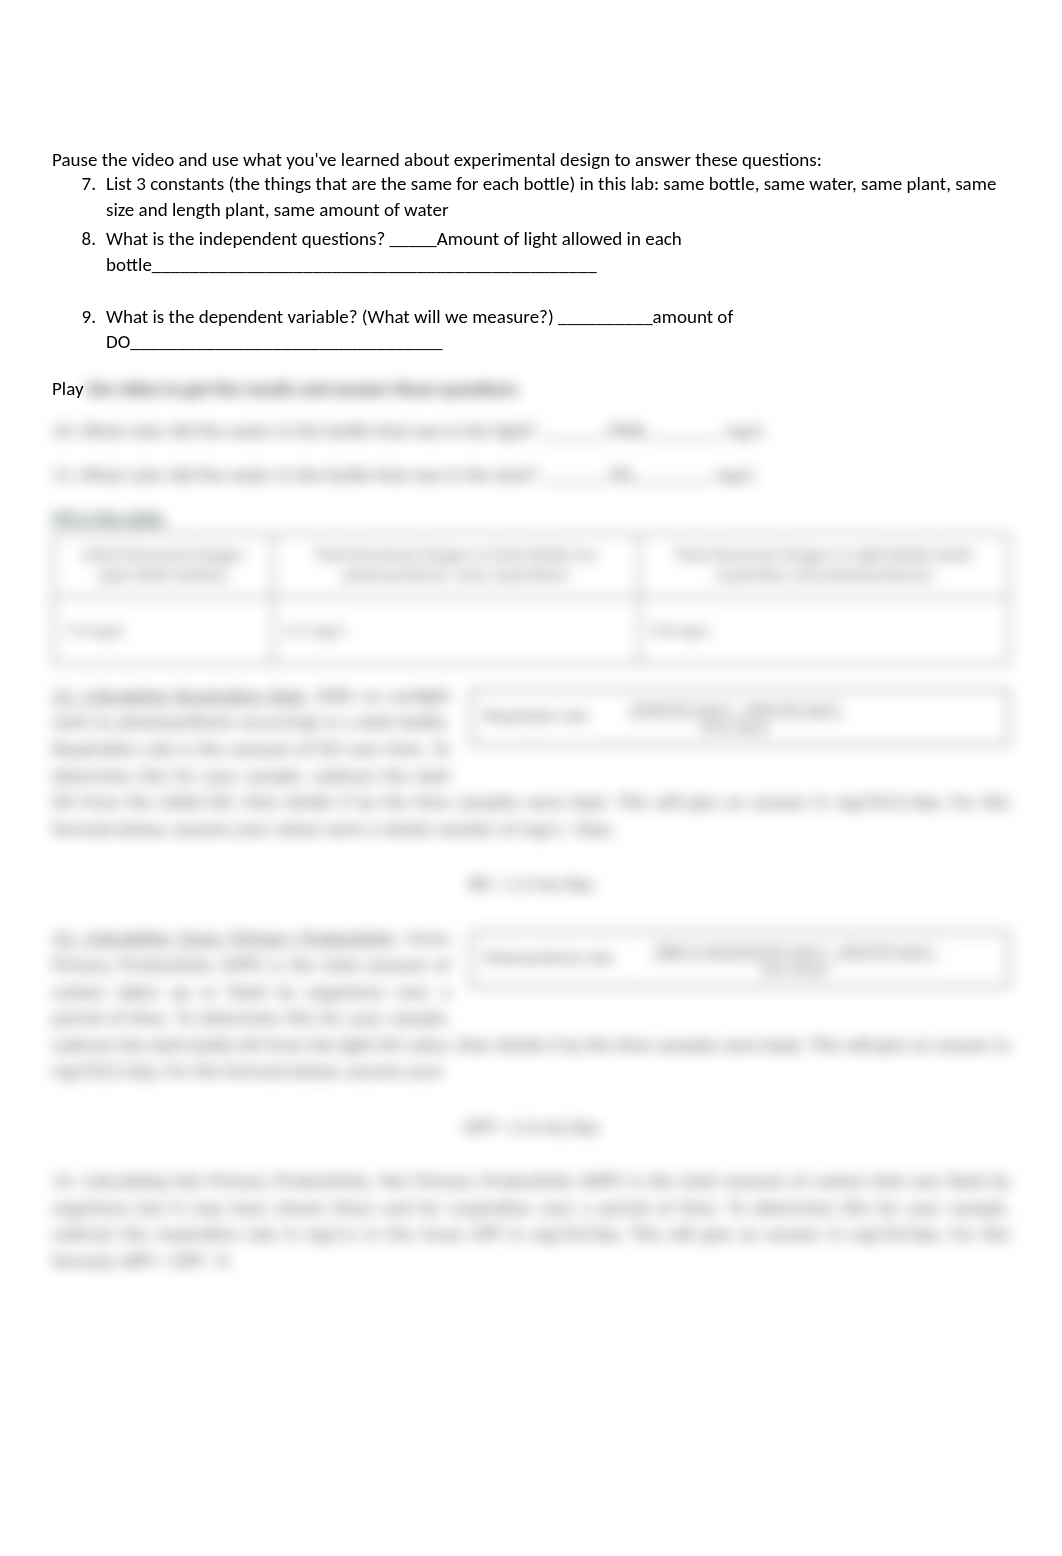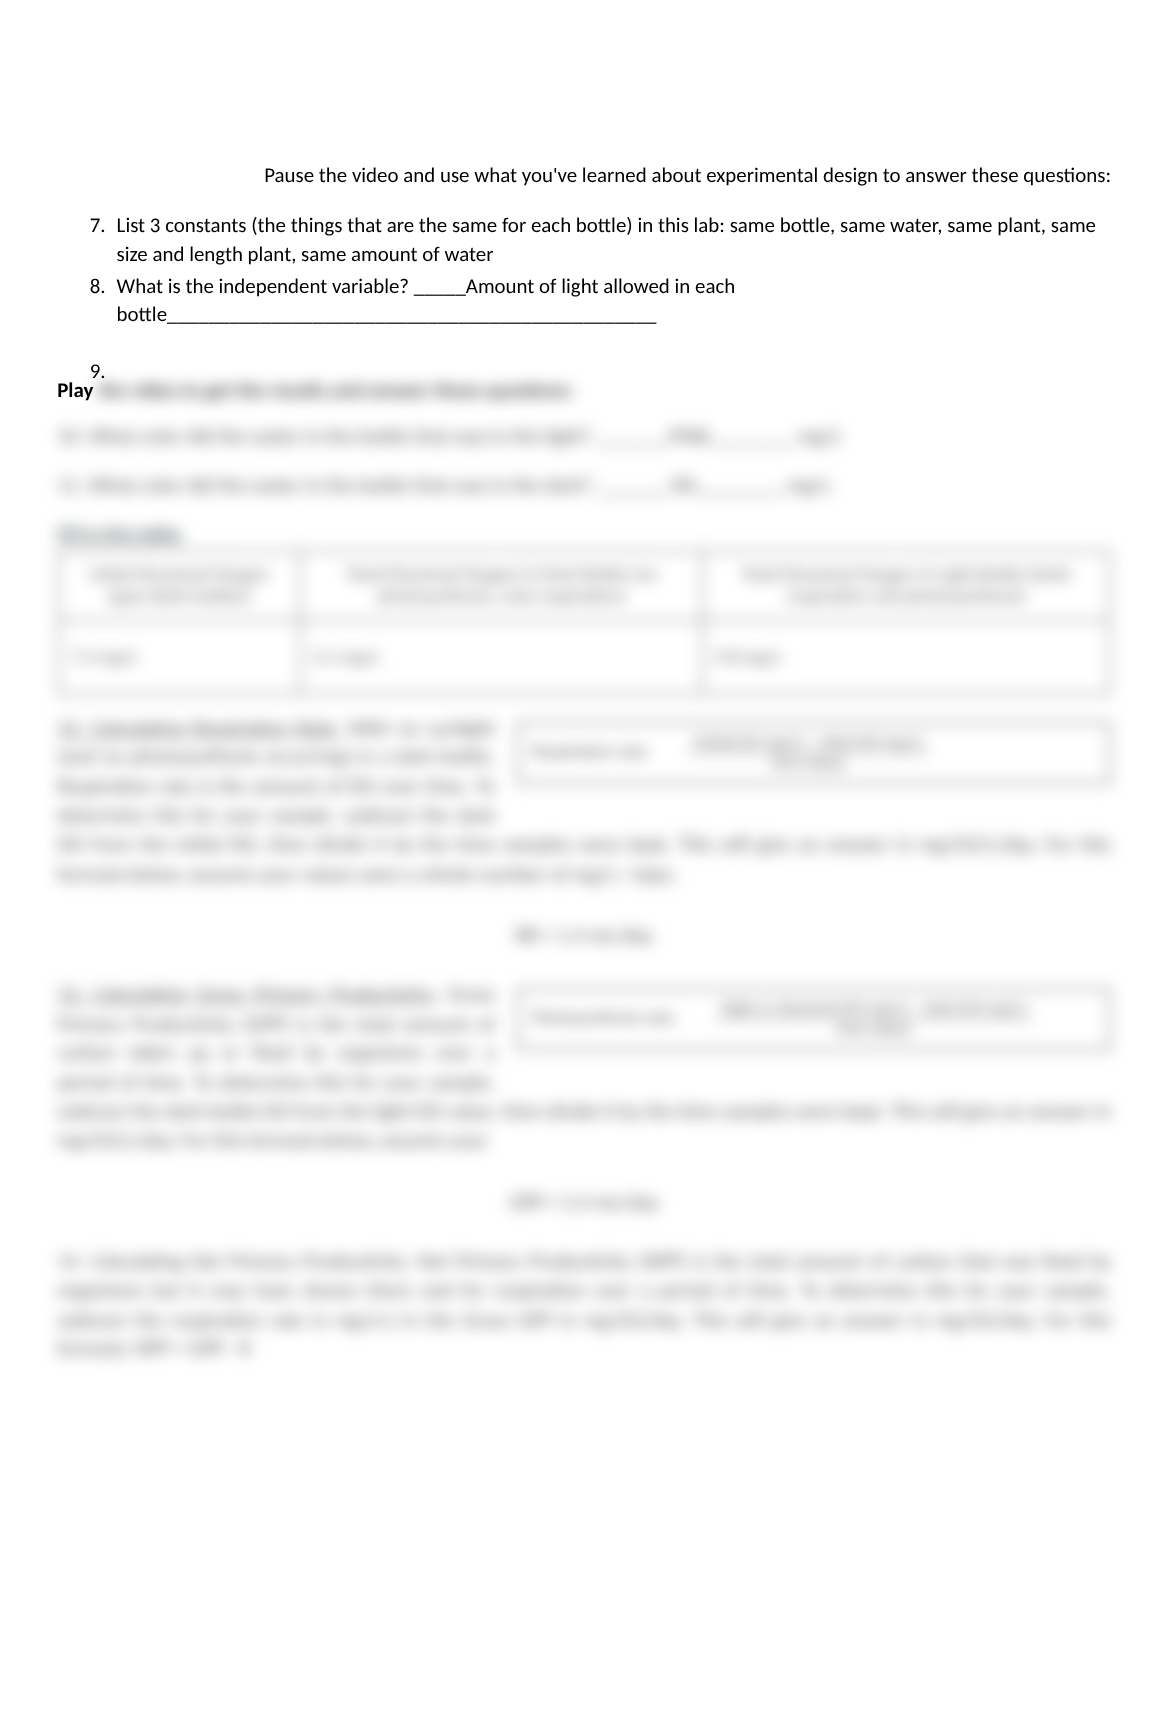--- a/index.html
+++ b/index.html
@@ -11,22 +11,20 @@
       background: #ffffff;
       font-family: Calibri, Arial, sans-serif;
       font-size: 19px;
       color: #000000;
       width: 1062px;
       height: 1556px;
       padding: 148px 52px 50px 52px;
       position: relative;
     }
     .intro {
-      margin-bottom: 22px;
-      text-align: right;
     }
     .qlist {
       list-style: none;
       padding-left: 54px;
       margin-bottom: 22px;
     }
     .qlist li {
       position: relative;
       margin-bottom: 4px;
       line-height: 1.35;
@@ -39,21 +37,21 @@
       text-align: right;
     }
     .qlist .dot {
       position: absolute;
       left: -8px;
     }
     .qspacer {
       height: 18px;
     }
     .play {
-      font-weight: bold;
+      font-weight: normal;
       margin-bottom: 6px;
     }
 
     
     .blurred {
       filter: blur(7px);
       user-select: none;
     }
     .blur-line {
       color: #555;
@@ -151,26 +149,27 @@
 
 <ol class="qlist">
   <li>
     <span class="num">7.</span>
     <span class="dot"></span>
     <span>List 3 constants (the things that are the same for each bottle) in this lab: same bottle, same water, same plant, same size and length plant, same amount of water</span>
   </li>
   <li>
     <span class="num">8.</span>
     <span class="dot"></span>
-    <span>What is the independent variable? _____Amount of light allowed in each bottle_______________________________________________</span>
+    <span>What is the independent questions? _____Amount of light allowed in each bottle_______________________________________________</span>
   </li>
   <li class="qspacer"></li>
   <li>
     <span class="num">9.</span>
     <span class="dot"></span>
+    <span>What is the dependent variable? (What will we measure?) __________amount of DO_________________________________</span>
   </li>
 </ol>
 
 <p>
   <span class="play">Play</span><span class="blurred"> the video to get the results and answer these questions:</span>
 </p>
 
 <div class="blurred">
 
   <p class="blur-line">10. What color did the water in the bottle that was in the light?  _______PINK________  mg/L</p>

